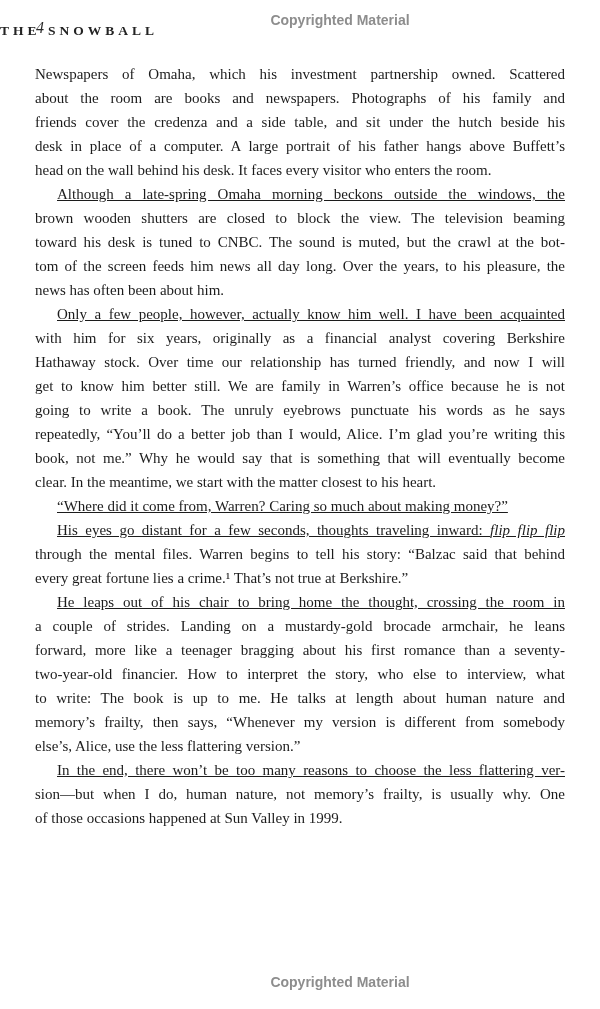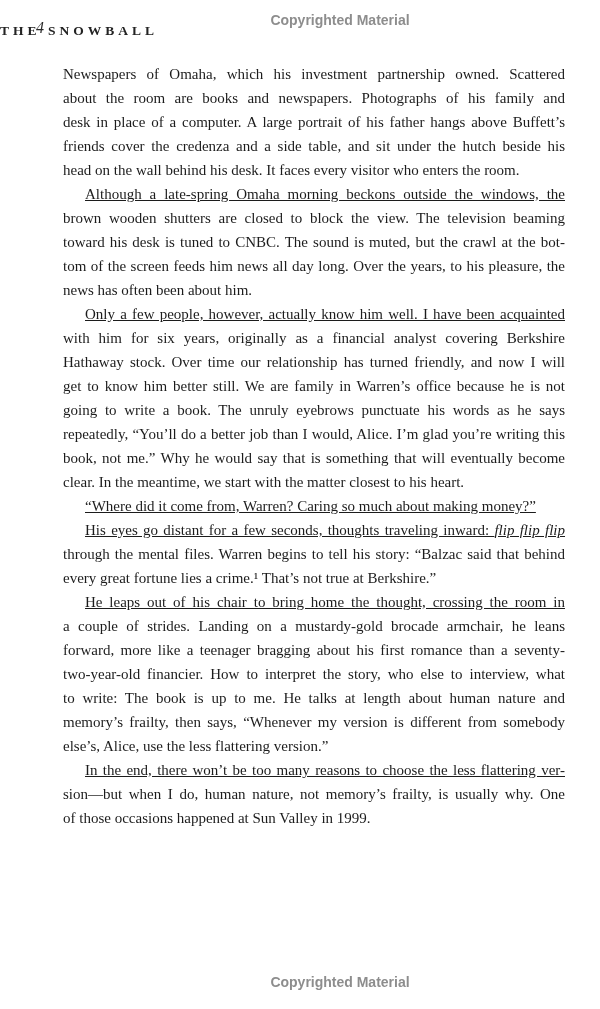--- a/index.html
+++ b/index.html
@@ -58,21 +58,20 @@
     font-size: 15px;
     line-height: 24px;
     color: #1c1c1c;
   }
   .para { margin: 0; }
   .line {
     text-align: justify;
     text-align-last: justify;
     -moz-text-align-last: justify;
     min-height: 24px;
-    margin-left: 28px;
   }
   .line.para-end {
     text-align-last: left;
     -moz-text-align-last: left;
   }
   .para.indent .line.first {
     text-indent: 22px;
     text-decoration: underline;
   }
   em { font-style: italic; }
@@ -84,22 +83,22 @@
   <div class="watermark top">Copyrighted Material</div>
 
   <div class="page-number">4</div>
 
   <div class="running-head">THE SNOWBALL</div>
 
   <div class="body-text">
       <div class="para">
         <div class="line first">Newspapers of Omaha, which his investment partnership owned. Scattered</div>
         <div class="line">about the room are books and newspapers. Photographs of his family and</div>
+        <div class="line">friends cover the credenza and a side table, and sit under the hutch beside his</div>
         <div class="line">desk in place of a computer. A large portrait of his father hangs above Buffett’s</div>
-        <div class="line">friends cover the credenza and a side table, and sit under the hutch beside his</div>
         <div class="line para-end">head on the wall behind his desk. It faces every visitor who enters the room.</div>
       </div>
       <div class="para indent">
         <div class="line first">Although a late-spring Omaha morning beckons outside the windows, the</div>
         <div class="line">brown wooden shutters are closed to block the view. The television beaming</div>
         <div class="line">toward his desk is tuned to CNBC. The sound is muted, but the crawl at the bot-</div>
         <div class="line">tom of the screen feeds him news all day long. Over the years, to his pleasure, the</div>
         <div class="line para-end">news has often been about him.</div>
       </div>
       <div class="para indent">

